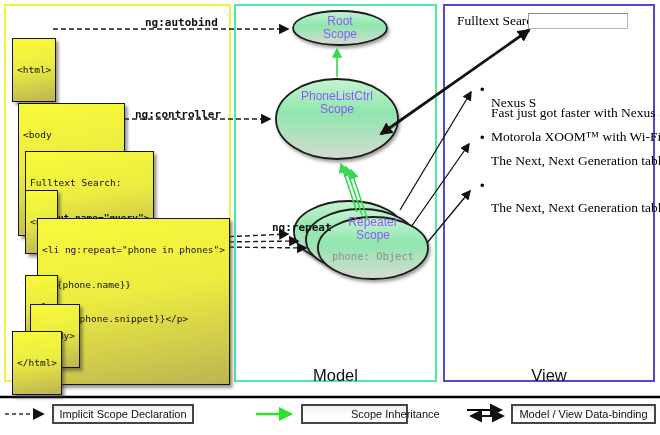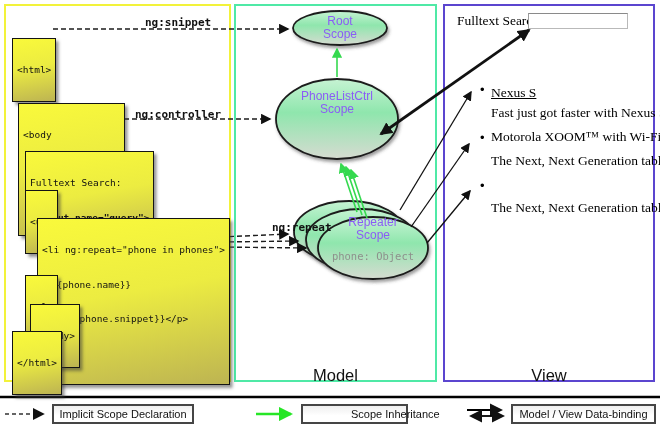--- a/index.html
+++ b/index.html
@@ -151,21 +151,21 @@
   </div>
 
   <div class="ybox" style="left:30px;top:304px;">
     <div>&lt;/body&gt;</div>
   </div>
 
   <div class="ybox" style="left:12px;top:331px;">
     <div>&lt;/html&gt;</div>
   </div>
 
-  <div class="mono-label" style="left:145px;top:16px;">ng:snippet</div>
+  <div class="mono-label" style="left:145px;top:16px;">ng:autobind</div>
   <div class="mono-label" style="left:135px;top:108px;">ng:controller</div>
   <div class="mono-label" style="left:236px;top:221px;padding-left:36px;">ng:repeat</div>
 
   <div class="scope-text" style="left:293px;top:15px;width:94px;">
     <div>Root</div>
     <div>Scope</div>
   </div>
 
   <div class="scope-text" style="left:276px;top:90px;width:122px;">
     <div>PhoneListCtrl</div>
@@ -177,21 +177,21 @@
     <div>Scope</div>
   </div>
   <div class="scope-props" style="left:318px;top:250px;width:110px;">
     <div class="prop-gray">phone: Object</div>
   </div>
 
   <div class="view-label serif" style="left:457px;top:13px;">Fulltext Search:</div>
   <input class="view-input" type="text" value="" style="">
 
   <span class="bullet" style="left:480px;top:82px;">•</span>
-  <div class="view-item-title serif" style="left:491px;top:85px;text-decoration:underline;">Nexus S</div>
+  <div class="view-item-title serif" style="left:491px;top:95px;">Nexus S</div>
   <div class="view-item-desc serif" style="left:491px;top:105px;">Fast just got faster with Nexus S.</div>
 
   <span class="bullet" style="left:480px;top:130px;">•</span>
   <div class="view-item-title serif" style="left:491px;top:129px;">Motorola XOOM™  with Wi-Fi</div>
   <div class="view-item-desc serif" style="left:491px;top:153px;">The Next, Next Generation tablet.</div>
 
   <span class="bullet" style="left:480px;top:178px;">•</span>
   <div class="view-item-desc serif" style="left:491px;top:200px;">The Next, Next Generation tablet.</div>
 
   <div class="col-label lbl-template">Template</div>

